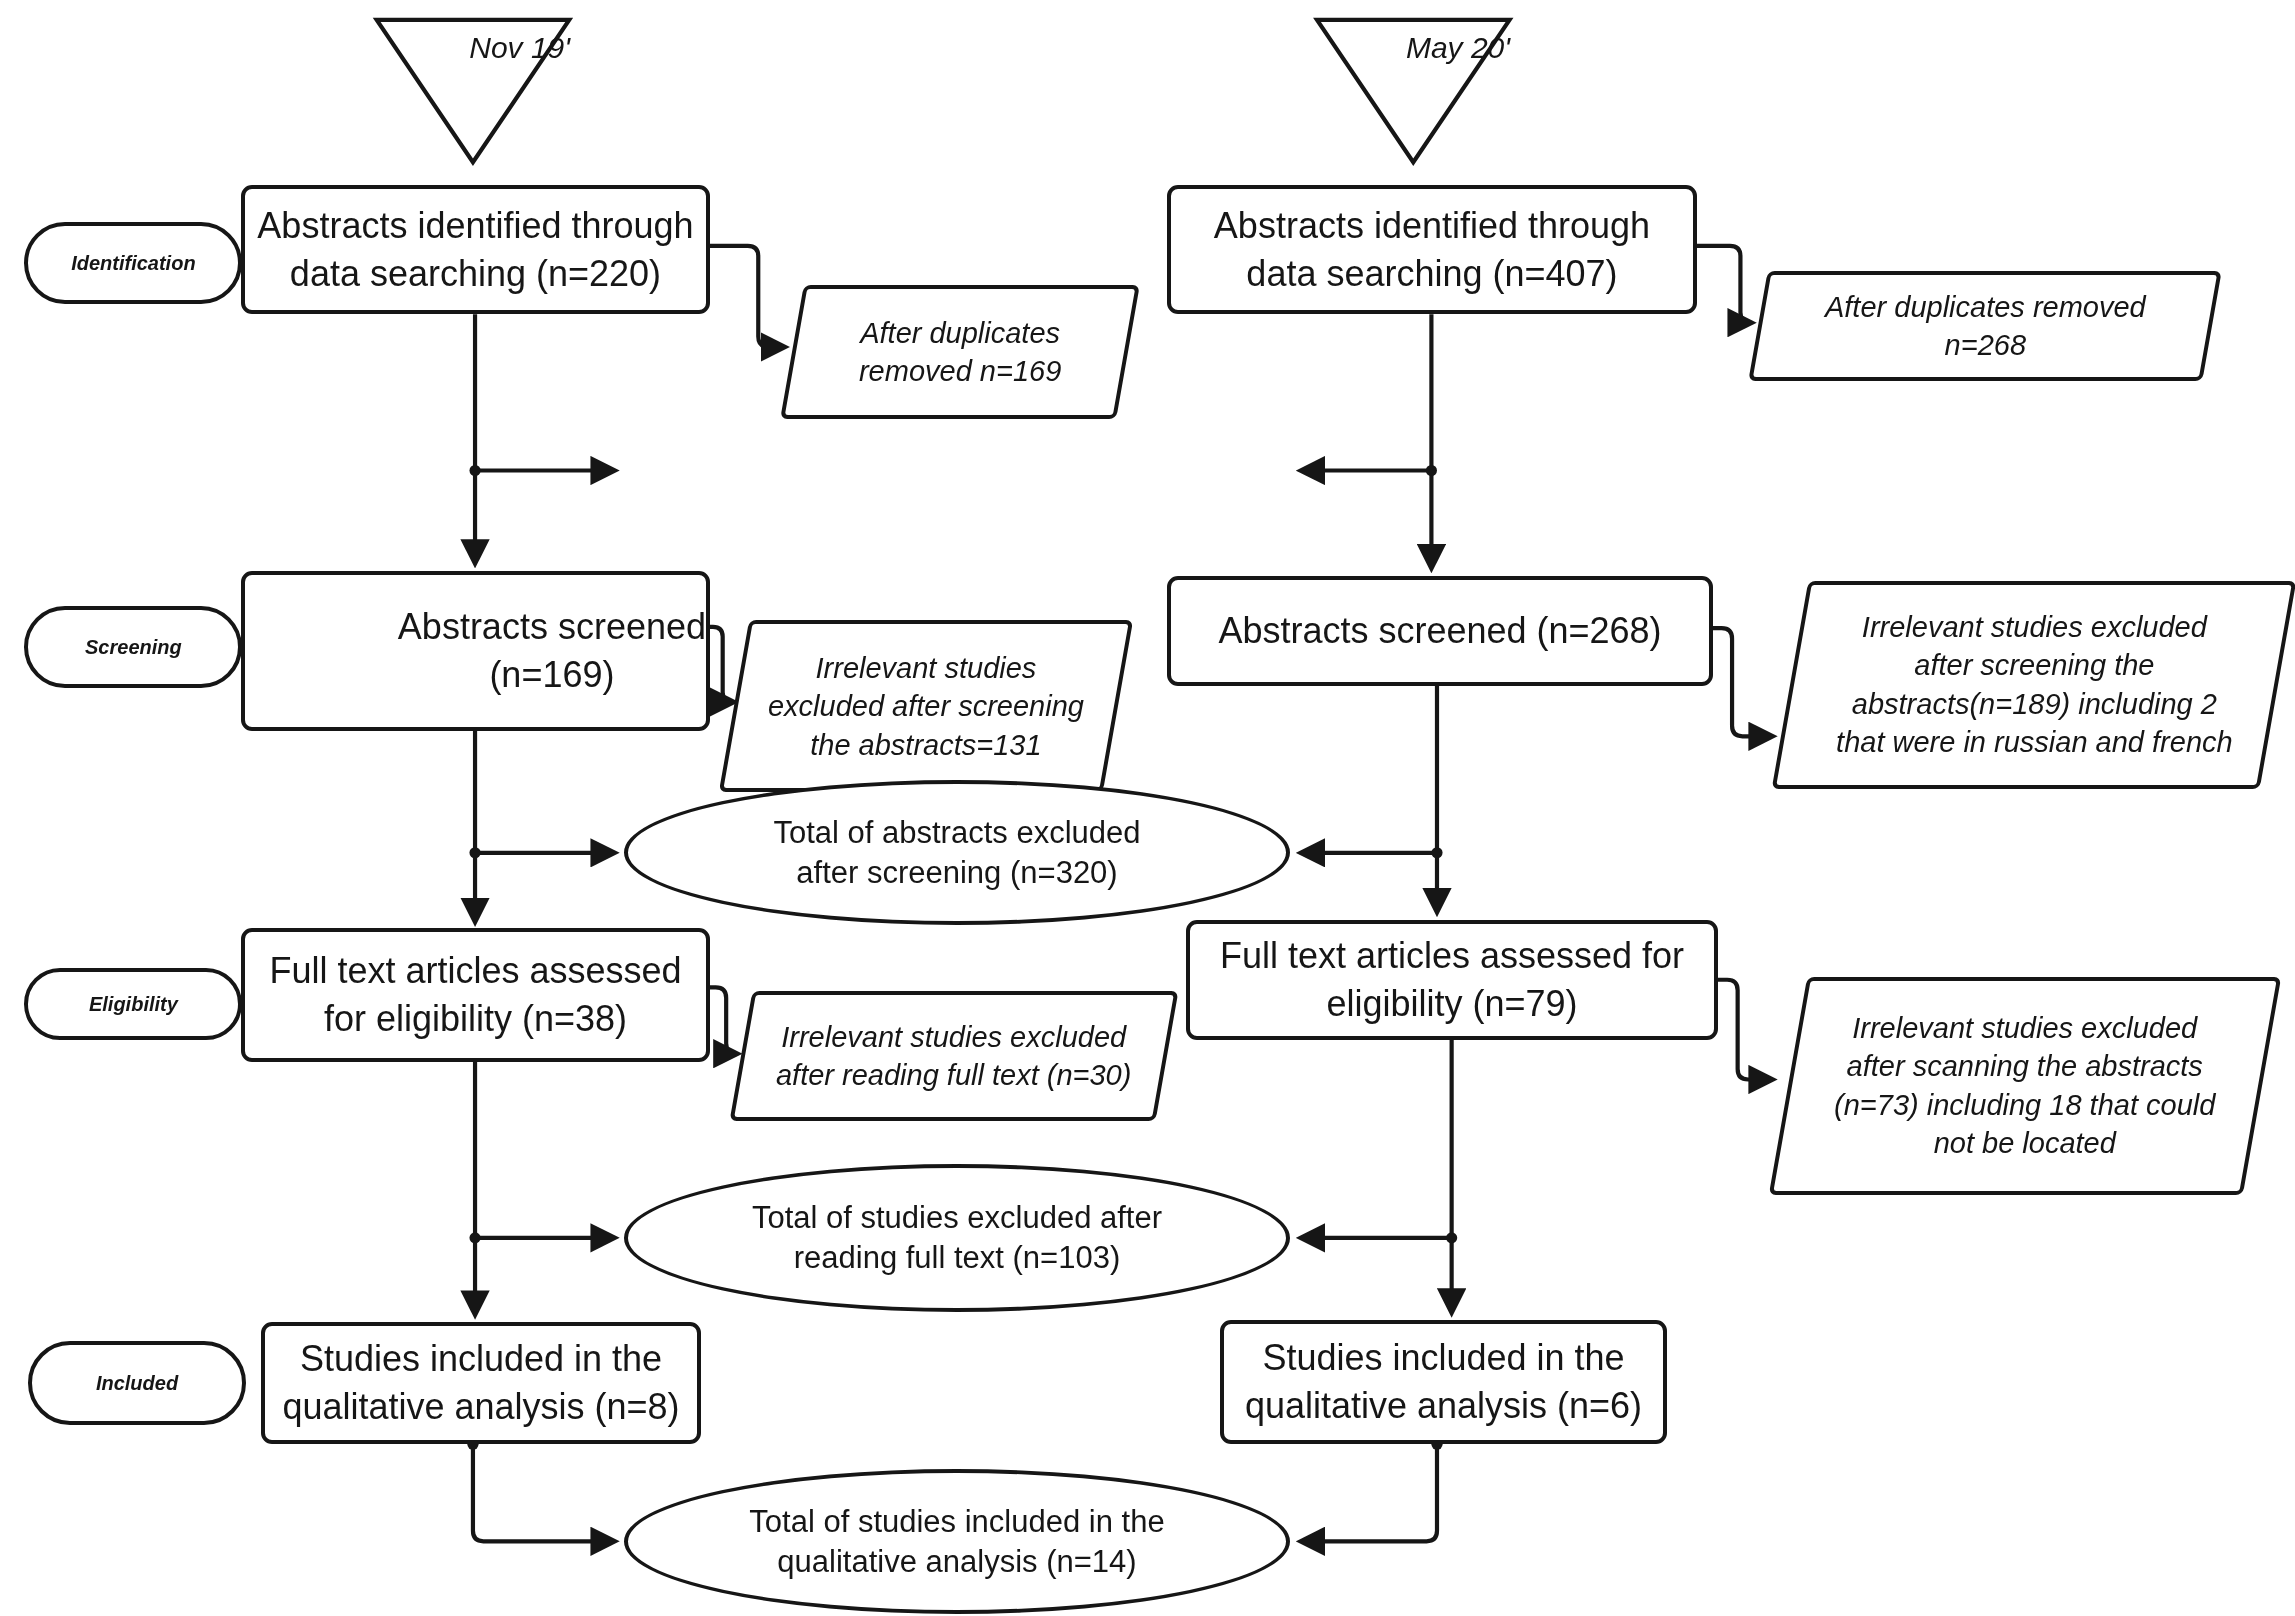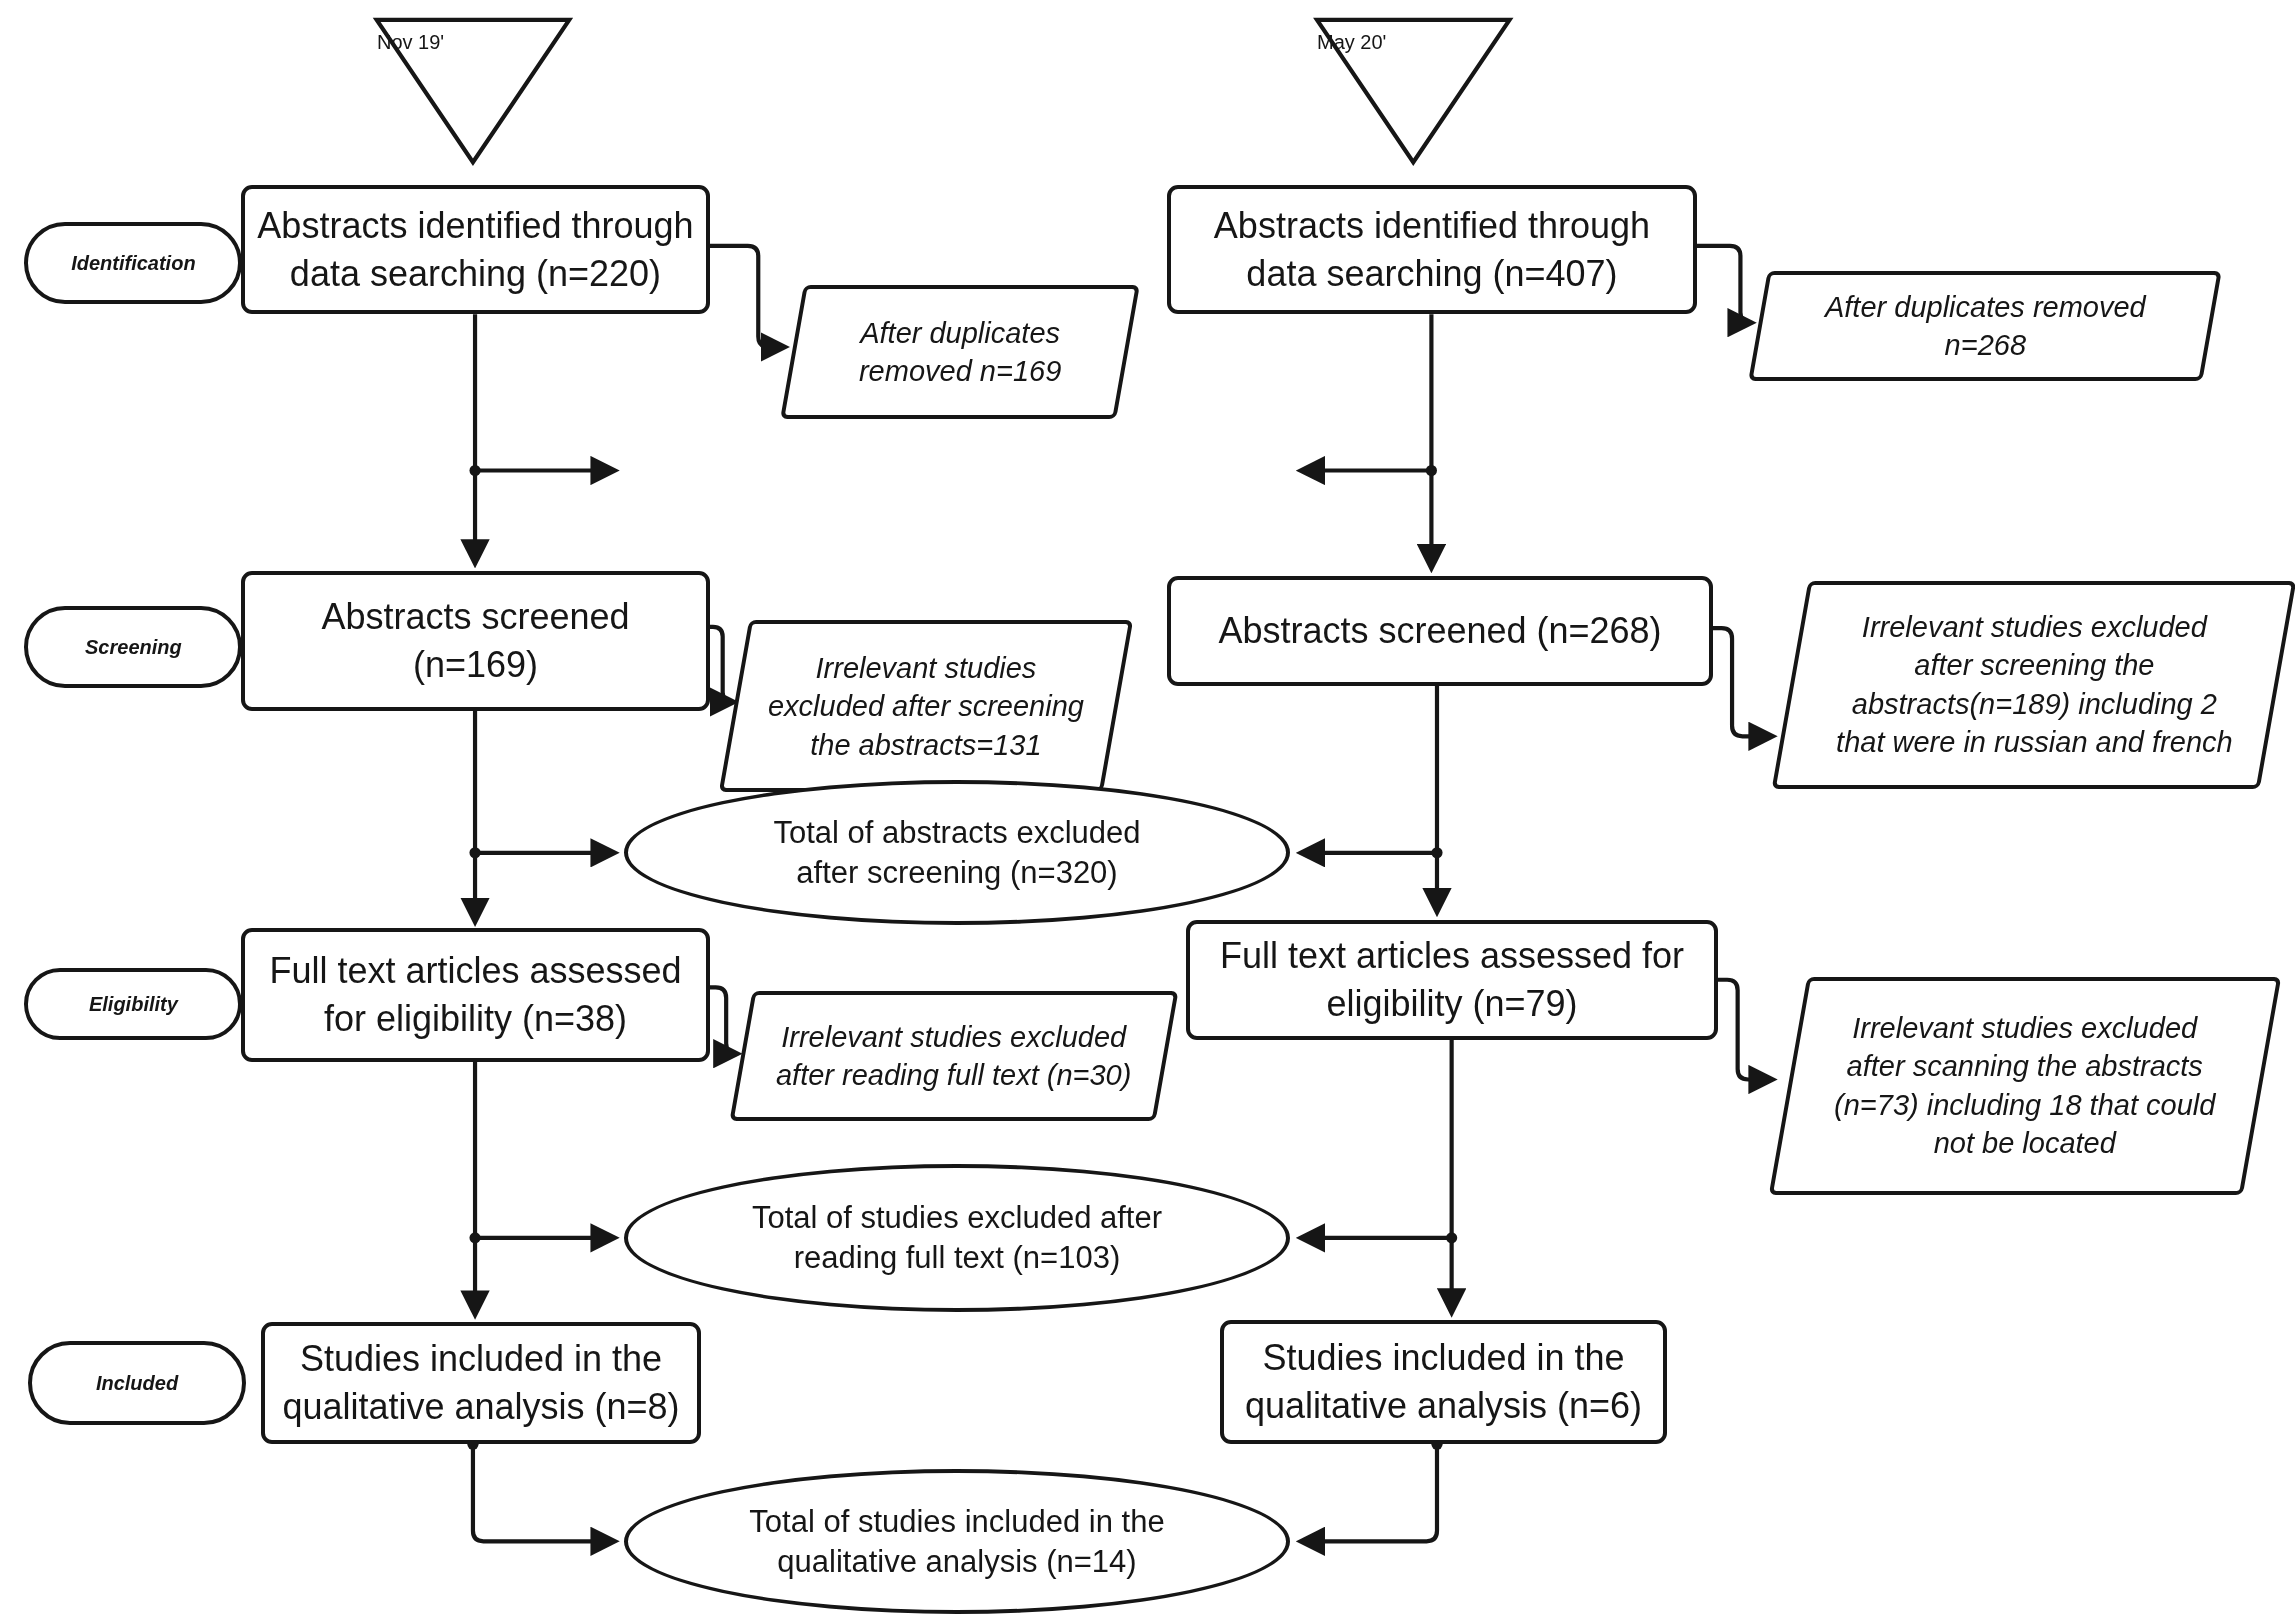--- a/index.html
+++ b/index.html
@@ -37,23 +37,24 @@
   }
   .para{
     border:4.2px solid #161616;
     border-radius:7px;
     transform:skewX(-10deg);
     font-size:29px;line-height:1.32;font-style:italic;
   }
   .para .txt{transform:skewX(10deg);}
   .tri-label{
     position:absolute;
-    text-align:left;
-    font-size:20px;
+    text-align:right;
+    font-size:30px;
     background:transparent;
+    font-style:italic;
   }
 </style>
 </head>
 <body>
 
 <div id="canvas">
 
   <svg id="wires" viewBox="0 0 3290 2317" xmlns="http://www.w3.org/2000/svg">
     <defs>
       <marker id="arrow" viewBox="0 0 10 10" refX="8" refY="5" markerWidth="7" markerHeight="7" orient="auto">
@@ -126,21 +127,21 @@
     </div>
   <div class="node para" style="left:792px;top:285px;width:336px;height:134px;">
       <span class="txt">After duplicates
 removed n=169</span>
     </div>
   <div class="node para" style="left:1758px;top:271px;width:454px;height:110px;">
       <span class="txt">After duplicates removed
 n=268</span>
     </div>
 
-  <div class="node box" style="left:241px;top:571px;width:469px;height:140px;">
+  <div class="node box" style="left:241px;top:571px;width:469px;height:160px;justify-content:flex-end;">
       <span class="txt">Abstracts screened
 (n=169)</span>
     </div>
   <div class="node box" style="left:1167px;top:576px;width:546px;height:110px;">
       <span class="txt">Abstracts screened (n=268)</span>
     </div>
   <div class="node para" style="left:734px;top:620px;width:384px;height:172px;">
       <span class="txt">Irrelevant studies
 excluded after screening
 the abstracts=131</span>

